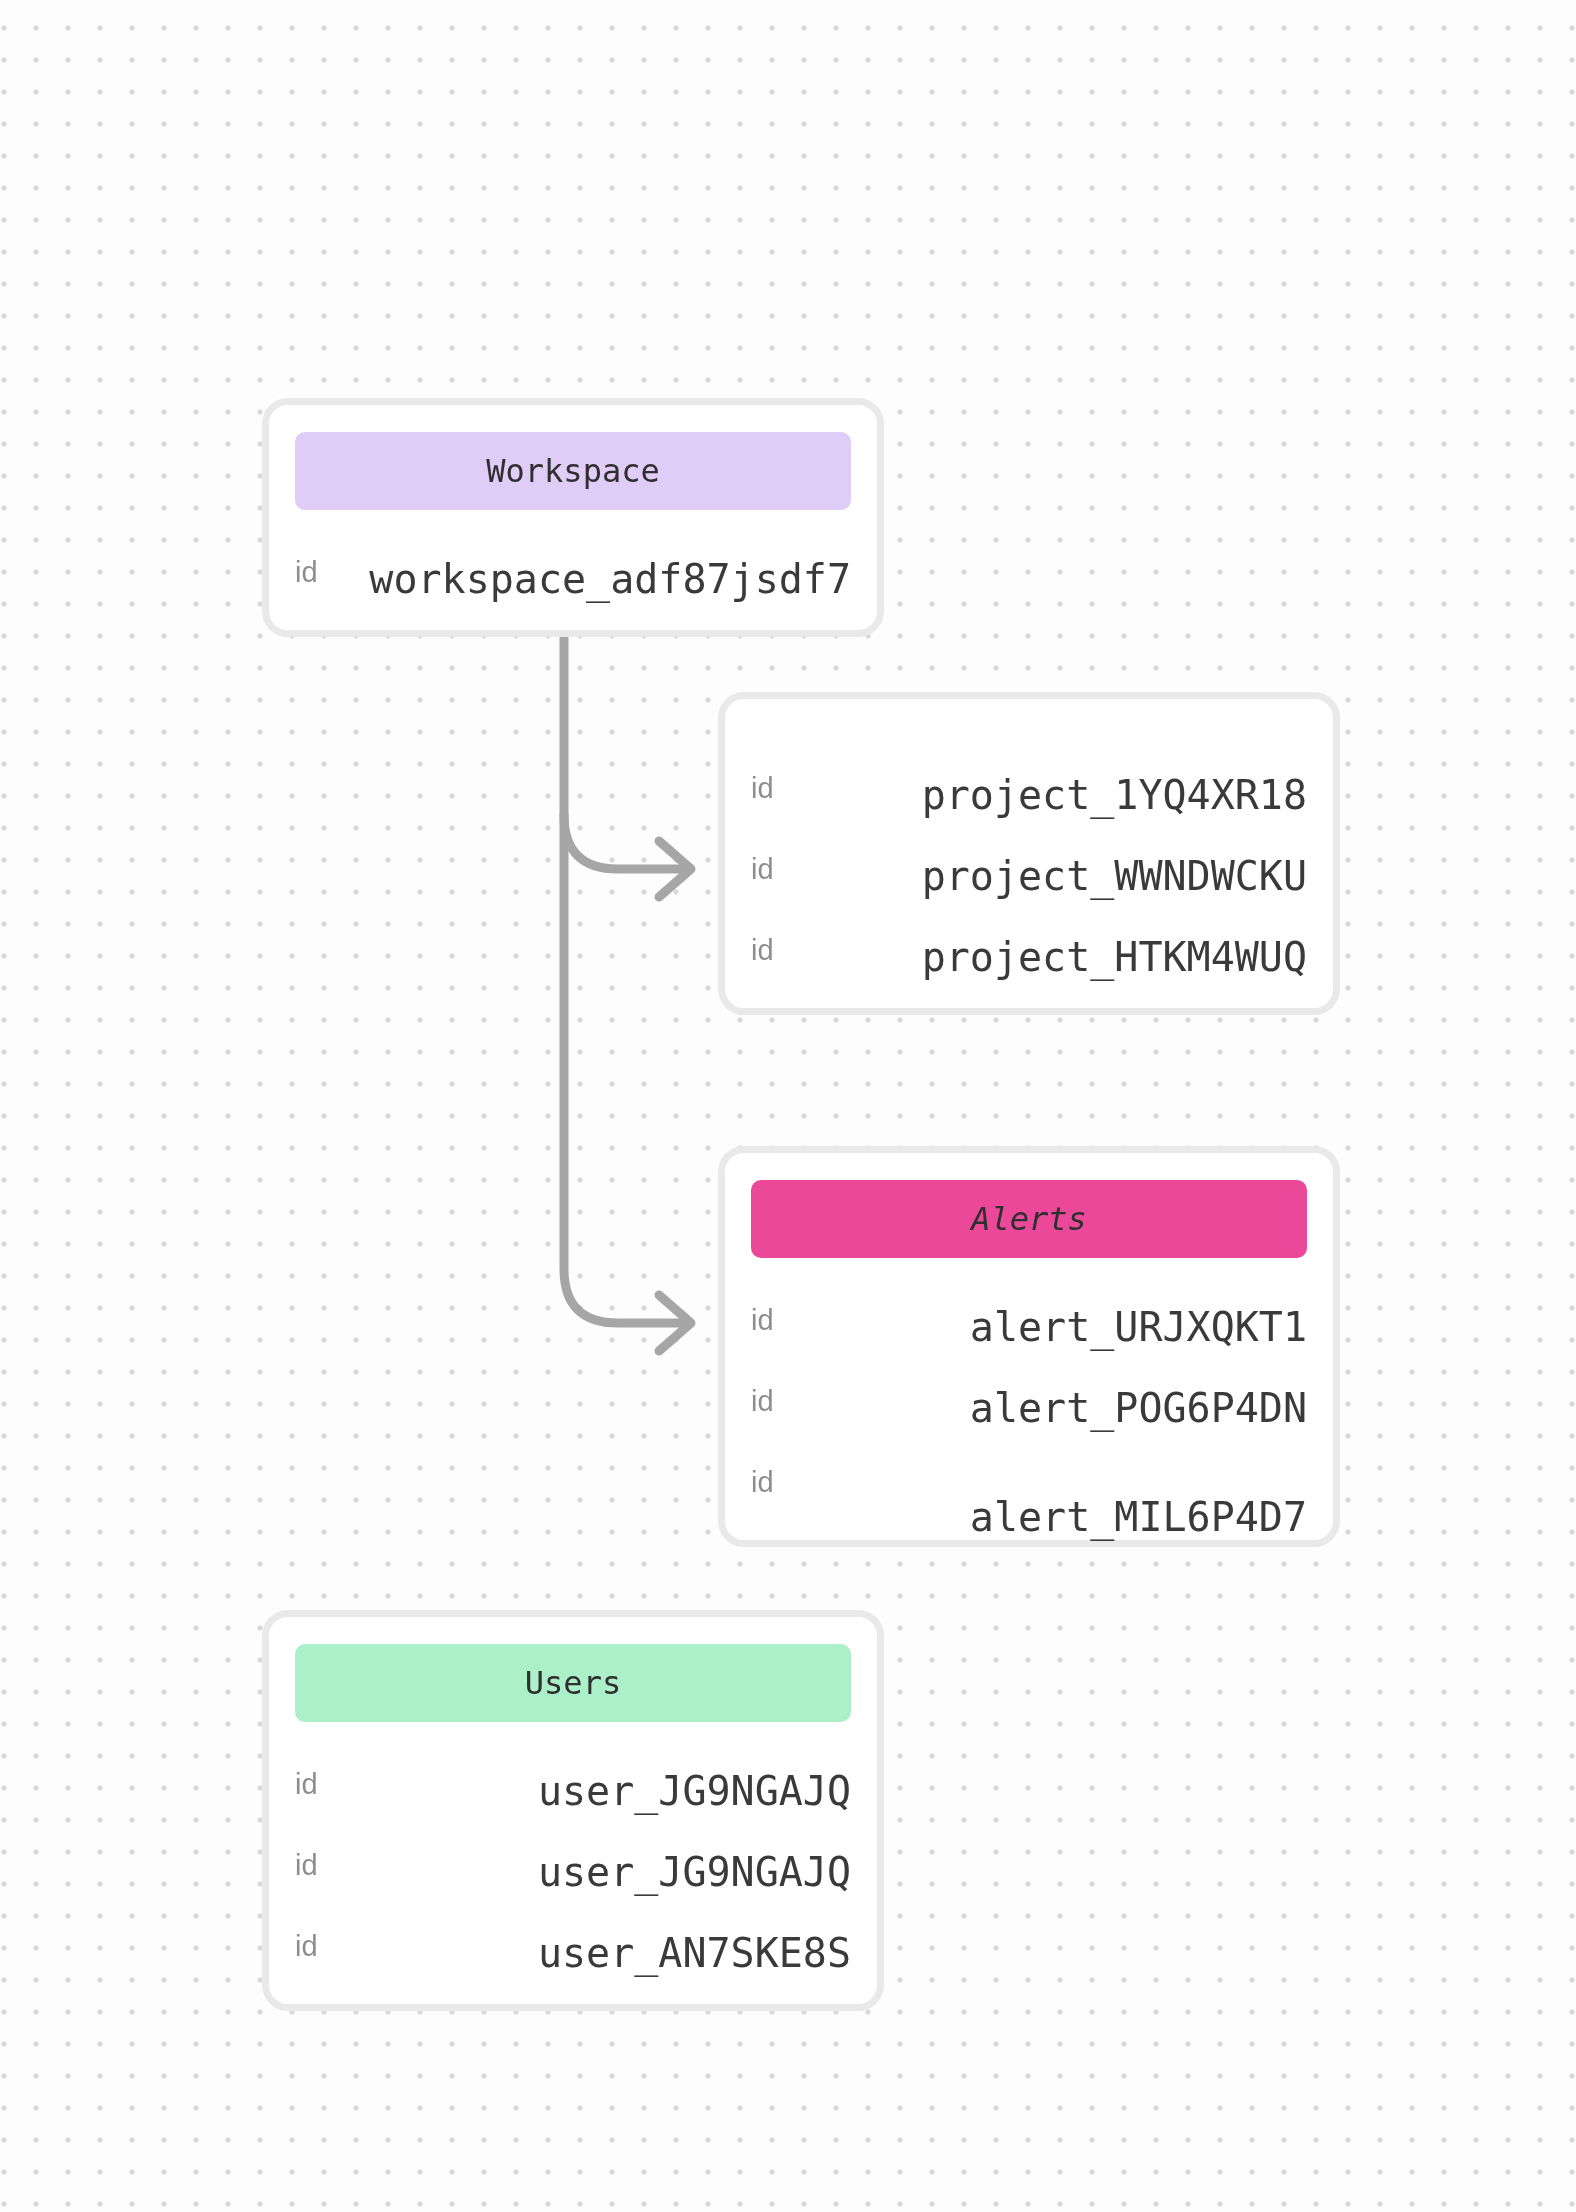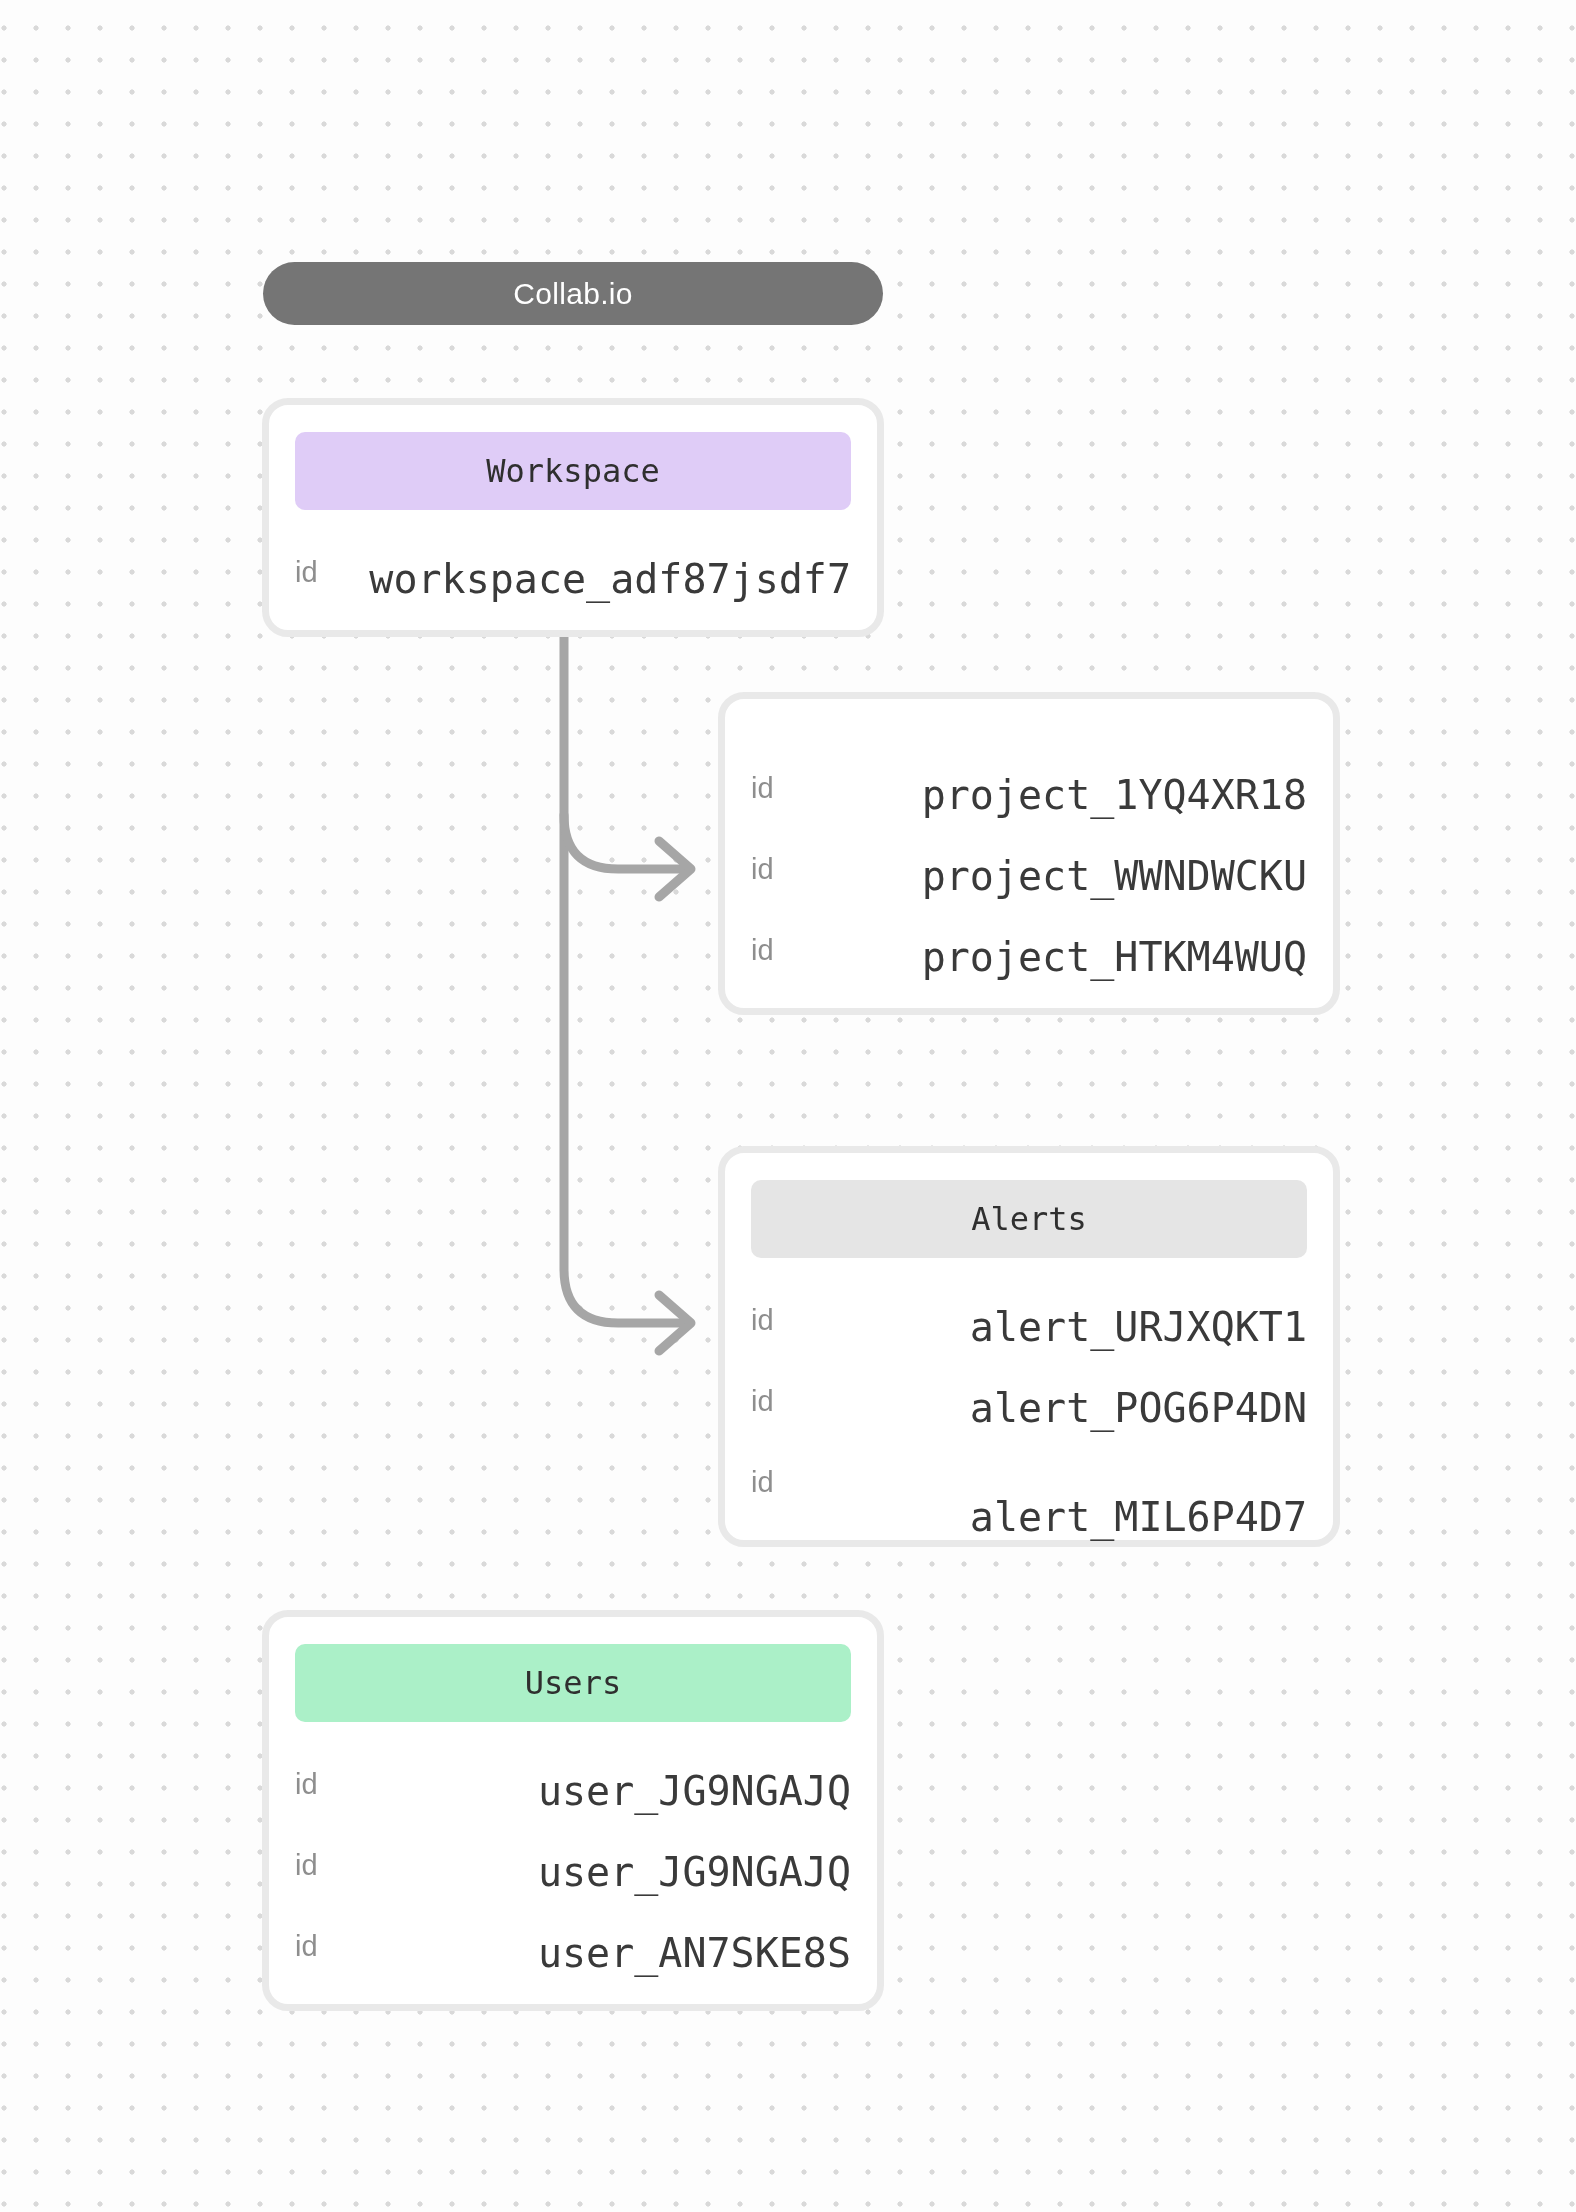--- a/index.html
+++ b/index.html
@@ -93,23 +93,20 @@
 
 <div class="canvas">
 
   <svg class="connector-layer" viewBox="0 0 1576 2212" xmlns="http://www.w3.org/2000/svg" aria-hidden="true">
     <path d="M 564 625 L 564 1269 Q 564 1323 618 1323 L 682 1323"></path>
     <path d="M 564 815 Q 564 869 618 869 L 682 869"></path>
     <path d="M 659 841 L 691 869 L 659 897"></path>
     <path d="M 659 1295 L 691 1323 L 659 1351"></path>
   </svg>
 
-  <div class="brand-pill">
-    <span class="brand-label">Collab.io</span>
-  </div>
 
   <div class="entity-card card-workspace">
     <div class="entity-header" style="background: rgb(223, 204, 247);">
       <span class="entity-title">Workspace</span>
     </div>
     <div class="entity-row">
       <span class="row-label">id</span>
       <span class="row-value">workspace_adf87jsdf7</span>
     </div>
   </div>
@@ -123,21 +120,21 @@
       <span class="row-label">id</span>
       <span class="row-value">project_WWNDWCKU</span>
     </div>
     <div class="entity-row">
       <span class="row-label">id</span>
       <span class="row-value">project_HTKM4WUQ</span>
     </div>
   </div>
 
   <div class="entity-card card-alerts">
-    <div class="entity-header" style="background: #e5e5e5;">
+    <div class="entity-header" style="background: #ec4899; font-style: italic;">
       <span class="entity-title">Alerts</span>
     </div>
     <div class="entity-row">
       <span class="row-label">id</span>
       <span class="row-value">alert_URJXQKT1</span>
     </div>
     <div class="entity-row">
       <span class="row-label">id</span>
       <span class="row-value">alert_POG6P4DN</span>
     </div>

